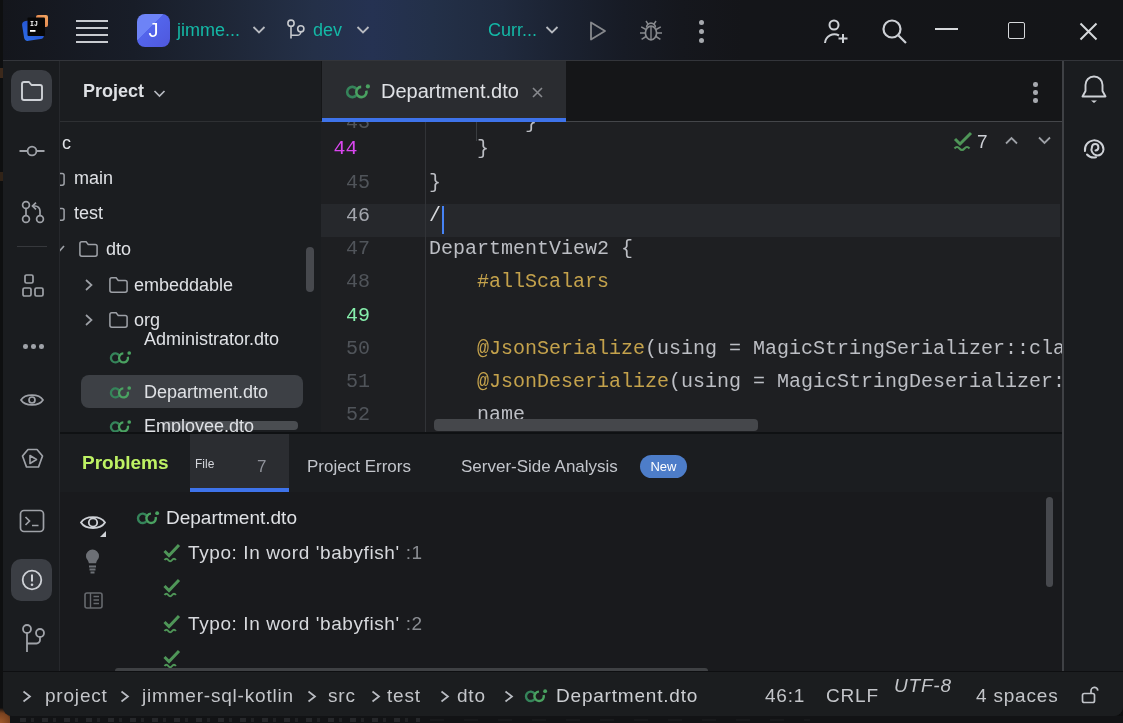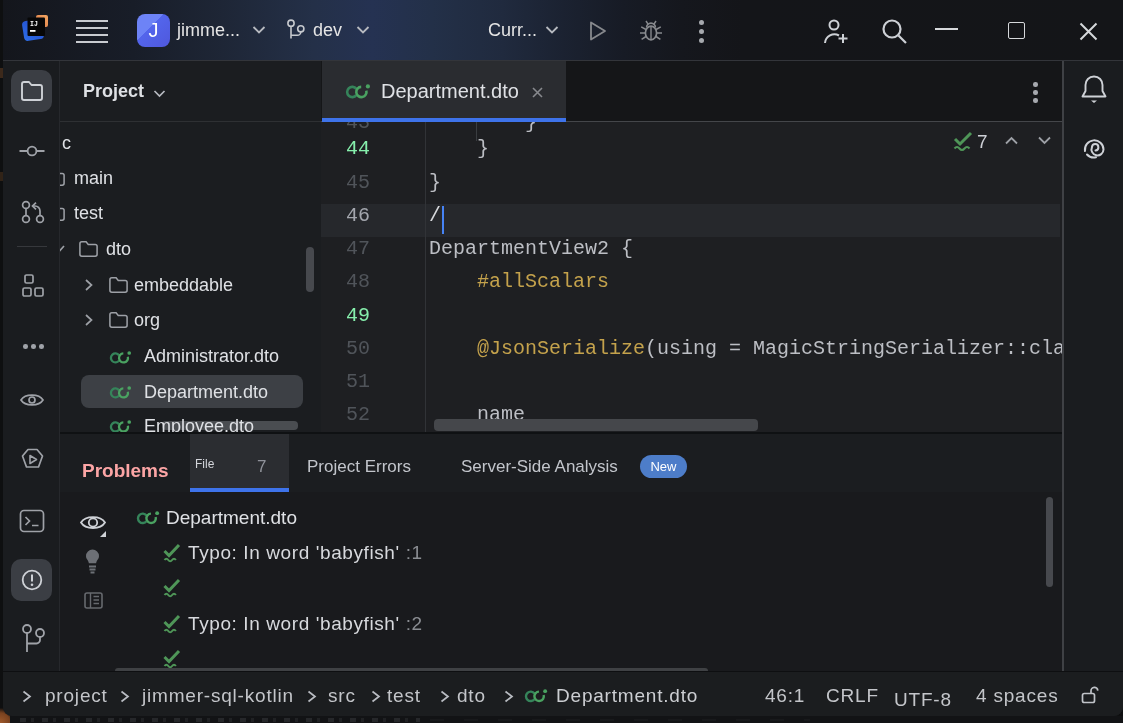--- a/index.html
+++ b/index.html
@@ -4,21 +4,21 @@
 <style>
   * { margin:0; padding:0; box-sizing:border-box; }
   html,body { width:1123px; height:723px; overflow:hidden; background:#0e0f10; }
   body { font-family:"Liberation Sans", sans-serif; position:relative; }
   .abs { position:absolute; }
   .win { position:absolute; left:3px; top:0; width:1120px; height:716px;
          background:#1e1f22; border-radius:0 0 9px 9px; overflow:hidden; }
   
   .titlebar { position:absolute; left:0; top:0; width:1120px; height:61px; border-bottom:1px solid #33353a;
     background:linear-gradient(90deg,#14161c 0%, #181d28 11.6%, #1e2636 19.6%, #243048 27.7%, #253252 33%, #233048 38.4%, #202a3e 44.6%, #1b2231 50%, #171b25 55.4%, #15171d 60.7%, #141519 66%, #141518 100%); }
-  .tbtext { position:absolute; color:#e5e5e5; font-size:18px; line-height:22px; }
+  .tbtext { position:absolute; color:#14b8a6; font-size:18px; line-height:22px; }
   .mono { font-family:"Liberation Mono", monospace; }
   .stripe-l { position:absolute; left:0; top:61px; width:57px; height:610px; background:#1a1c1f; border-right:1px solid #26282c; }
   .stripe-r { position:absolute; left:1059px; top:61px; width:61px; height:610px; background:#1a1c1f; border-left:2px solid #3f4145; }
   .proj { position:absolute; left:57px; top:61px; width:261px; height:371px; background:#1b1d20; overflow:hidden; }
   .edit { position:absolute; left:318px; top:61px; width:741px; height:371px; background:#1e1f22; overflow:hidden; }
   .tabbar { position:absolute; left:0; top:0; width:741px; height:61px; background:#151618; border-bottom:1px solid #44464a; z-index:3; }
   .probs { position:absolute; left:57px; top:432px; width:1002px; height:239px; background:#191a1d; overflow:hidden; }
   .statusbar { position:absolute; left:0; top:671px; width:1120px; height:45px; background:#1b1d1f; border-top:1px solid #0e0f11; }
   .sbtext { position:absolute; color:#c3c5c9; font-size:19px; letter-spacing:0.8px; }
   .row { position:absolute; color:#dfe1e5; font-size:18px; white-space:pre; }
@@ -218,21 +218,21 @@
     <svg class="abs" style="left:48px;top:249px;" width="21" height="20" viewBox="0 0 22 19">
         <path d="M2 4 a2 2 0 0 1 2 -2 h4.5 l2.2 2.7 H18 a2 2 0 0 1 2 2 v8.3 a2 2 0 0 1 -2 2 H4 a2 2 0 0 1 -2 -2 Z" stroke="#9da0a6" stroke-width="1.6" fill="none"></path>
       </svg>
     <div class="row" style="left:74px;top:249px;">org</div>
 
     <svg class="abs" style="left:49px;top:289px;" width="23" height="15" viewBox="0 0 26 17">
       <path d="M11.3 5.9 A 5.1 5.1 0 1 0 11.3 12.1" stroke="#35845a" stroke-width="2.6" fill="none"></path>
       <path d="M16.2 3.9 A 5.1 5.1 0 1 0 21.3 7.6" stroke="#4aa261" stroke-width="2.6" fill="none"></path>
       <circle cx="22.9" cy="3.4" r="2.1" fill="#4aa261"></circle>
     </svg>
-    <div class="row" style="left:84px;top:285px;text-align:center;">Administrator.dto</div>
+    <div class="row" style="left:84px;top:268px;text-align:center;">Administrator.dto</div>
 
     <div class="abs" style="left:21px;top:314px;width:222px;height:33px;border-radius:8px;background:#3d4045;"></div>
     <svg class="abs" style="left:49px;top:324px;" width="23" height="15" viewBox="0 0 26 17">
       <path d="M11.3 5.9 A 5.1 5.1 0 1 0 11.3 12.1" stroke="#35845a" stroke-width="2.6" fill="none"></path>
       <path d="M16.2 3.9 A 5.1 5.1 0 1 0 21.3 7.6" stroke="#4aa261" stroke-width="2.6" fill="none"></path>
       <circle cx="22.9" cy="3.4" r="2.1" fill="#4aa261"></circle>
     </svg>
     <div class="row" style="left:84px;top:321px;">Department.dto</div>
 
     <div class="abs" style="left:102px;top:360px;width:136px;height:9px;border-radius:4px;background:#4a4d51;"></div>
@@ -264,38 +264,39 @@
       <div class="abs" style="left:712px;top:37px;width:4.5px;height:4.5px;border-radius:50%;background:#a6a9ae;"></div>
     </div>
 
     <div class="abs" style="left:0;top:143px;width:739px;height:33px;background:#26282c;"></div>
 
     <div class="abs" style="left:104px;top:61px;width:1px;height:310px;background:#313337;"></div>
 
     <div class="abs" style="left:155px;top:61px;width:1px;height:19px;background:#3a3d41;"></div>
 
     <div class="abs mono" style="left:0px;top:50px;width:49px;text-align:right;font-size:20px;color:#50545a;">43</div>
-    <div class="abs mono" style="left:0px;top:76px;width:49px;text-align:right;font-size:20px;color:#86efac;">44</div>
+    <div class="abs mono" style="left:0px;top:76px;width:49px;text-align:center;font-size:20px;color:#d946ef;">44</div>
     <div class="abs mono" style="left:0px;top:110px;width:49px;text-align:right;font-size:20px;color:#50545a;">45</div>
     <div class="abs mono" style="left:0px;top:143px;width:49px;text-align:right;font-size:20px;color:#a3a6ad;">46</div>
     <div class="abs mono" style="left:0px;top:176px;width:49px;text-align:right;font-size:20px;color:#50545a;">47</div>
     <div class="abs mono" style="left:0px;top:209px;width:49px;text-align:right;font-size:20px;color:#50545a;">48</div>
     <div class="abs mono" style="left:0px;top:243px;width:49px;text-align:right;font-size:20px;color:#86efac;">49</div>
     <div class="abs mono" style="left:0px;top:276px;width:49px;text-align:right;font-size:20px;color:#50545a;">50</div>
     <div class="abs mono" style="left:0px;top:309px;width:49px;text-align:right;font-size:20px;color:#50545a;">51</div>
     <div class="abs mono" style="left:0px;top:342px;width:49px;text-align:right;font-size:20px;color:#50545a;">52</div>
 
     <div class="abs mono" style="left:108px;top:50px;font-size:20px;color:#bcbec4;white-space:pre;">        }</div>
     <div class="abs mono" style="left:108px;top:76px;font-size:20px;color:#bcbec4;white-space:pre;">    }</div>
     <div class="abs mono" style="left:108px;top:110px;font-size:20px;color:#bcbec4;white-space:pre;">}</div>
     <div class="abs mono" style="left:108px;top:143px;font-size:20px;color:#d7d9dd;white-space:pre;">/</div>
     <div class="abs" style="left:121px;top:145px;width:2px;height:28px;background:#4683f5;"></div>
     <div class="abs mono" style="left:108px;top:176px;font-size:20px;color:#bcbec4;white-space:pre;">DepartmentView2 {</div>
     <div class="abs mono" style="left:108px;top:209px;font-size:20px;color:#c4a24c;white-space:pre;">    #allScalars</div>
     <div class="abs mono" style="left:108px;top:276px;font-size:20px;color:#bcbec4;white-space:pre;">    <span style="color:#c4a24c;">@JsonSerialize</span>(using = MagicStringSerializer::cla</div>
+    <div class="abs mono" style="left:108px;top:309px;font-size:20px;color:#bcbec4;white-space:pre;">    <span style="color:#c4a24c;">@JsonDeserialize</span>(using = MagicStringDeserializer:</div>
     <div class="abs mono" style="left:108px;top:342px;font-size:20px;color:#bcbec4;white-space:pre;">    name</div>
 
     <svg class="abs" style="left:631px;top:70px;" width="22" height="21" viewBox="0 0 22 21">
       <path d="M3 8 L8 13 L19 2" stroke="#4f9658" stroke-width="3" fill="none"></path>
       <path d="M2.5 17.5 q2.5 -3 5 0 q2.5 3 5 0 q2.5 -3 5 0" stroke="#4f9658" stroke-width="2" fill="none"></path>
     </svg>
     <div class="abs" style="left:656px;top:70px;font-size:19px;color:#ced0d6;">7</div>
     <svg class="abs" style="left:683px;top:74px;" width="15" height="11" viewBox="0 0 15 11">
         <path d="M2 8.5 L7.5 3 L13 8.5" stroke="#9da0a6" stroke-width="1.8" fill="none"></path>
       </svg>
@@ -314,21 +315,21 @@
   <svg class="abs" style="left:1077px;top:133px;" width="30" height="30" viewBox="0 0 30 30">
     <path d="M5 18 A 9.3 9.3 0 1 1 23.5 16.5 A 6 6 0 1 1 12 14 A 3.2 3.2 0 1 1 15.5 17.5" stroke="#ced1d6" stroke-width="2" fill="none" stroke-linecap="round"></path>
     <path d="M7 21.5 A 9.3 9.3 0 0 0 16 24.3" stroke="#ced1d6" stroke-width="2" fill="none" stroke-linecap="round"></path>
   </svg>
 
   <div class="probs" id="probs">
     <div class="abs" style="left:0;top:0;width:1002px;height:2px;background:#0f1113;"></div>
     <div class="abs" style="left:0;top:2px;width:1002px;height:58px;background:#1b1d20;"></div>
     <div class="abs" style="left:130px;top:2px;width:99px;height:54px;background:#2b2d31;"></div>
     <div class="abs" style="left:130px;top:56px;width:99px;height:4px;background:#3e73ea;"></div>
-    <div class="abs" style="left:22px;top:28px;font-size:19px;font-weight:bold;color:#fca5a5;">Problems</div>
+    <div class="abs" style="left:22px;top:20px;font-size:19px;font-weight:bold;color:#bef264;">Problems</div>
     <div class="abs" style="left:135px;top:25px;font-size:12px;color:#d3d5da;">File</div>
     <div class="abs" style="left:197px;top:25px;font-size:17px;color:#8f929a;">7</div>
     <div class="abs" style="left:247px;top:25px;font-size:17px;color:#c2c5cb;">Project Errors</div>
     <div class="abs" style="left:401px;top:25px;font-size:17px;color:#c2c5cb;">Server-Side Analysis</div>
     <div class="abs" style="left:580px;top:23px;width:47px;height:23px;border-radius:12px;background:#4d7dc9;color:#fff;font-size:13px;text-align:center;line-height:23px;">New</div>
 
     <svg class="abs" style="left:19px;top:81px;" width="29" height="25" viewBox="0 0 29 25">
       <path d="M2 9.5 C6.5 2.2 21.5 2.2 26 9.5 C21.5 16.8 6.5 16.8 2 9.5 Z" stroke="#ced1d6" stroke-width="1.8" fill="none"></path>
       <circle cx="14" cy="9.5" r="4.2" stroke="#ced1d6" stroke-width="1.8" fill="none"></circle>
       <path d="M27 24 v-6 l-6 6 Z" fill="#ced1d6"></path>
@@ -397,21 +398,21 @@
         <path d="M2.5 2.5 L9 7.5 L2.5 12.5" stroke="#b9bcc2" stroke-width="1.7" fill="none"></path>
       </svg>
     <svg class="abs" style="left:521px;top:16px;" width="24" height="15.7" viewBox="0 0 26 17">
       <path d="M11.3 5.9 A 5.1 5.1 0 1 0 11.3 12.1" stroke="#35845a" stroke-width="2.6" fill="none"></path>
       <path d="M16.2 3.9 A 5.1 5.1 0 1 0 21.3 7.6" stroke="#4aa261" stroke-width="2.6" fill="none"></path>
       <circle cx="22.9" cy="3.4" r="2.1" fill="#4aa261"></circle>
     </svg>
     <div class="sbtext" style="left:553px;top:13px;color:#ccced2;">Department.dto</div>
     <div class="sbtext" style="left:762px;top:13px;">46:1</div>
     <div class="sbtext" style="left:823px;top:13px;">CRLF</div>
-    <div class="sbtext" style="left:891px;top:17px;">UTF-8</div>
+    <div class="sbtext" style="left:891px;top:3px;font-style:italic;">UTF-8</div>
     <div class="sbtext" style="left:973px;top:13px;">4 spaces</div>
     <svg class="abs" style="left:1076px;top:12px;" width="22" height="22" viewBox="0 0 22 22">
       <rect x="3.5" y="9.5" width="12" height="9" rx="1.8" stroke="#c0c3c8" stroke-width="1.7" fill="none"></rect>
       <path d="M12 9.5 V7 a3.4 3.4 0 0 1 6.8 -0.4" stroke="#c0c3c8" stroke-width="1.7" fill="none"></path>
     </svg>
   </div>
 
 </div>
 
 </body></html>

